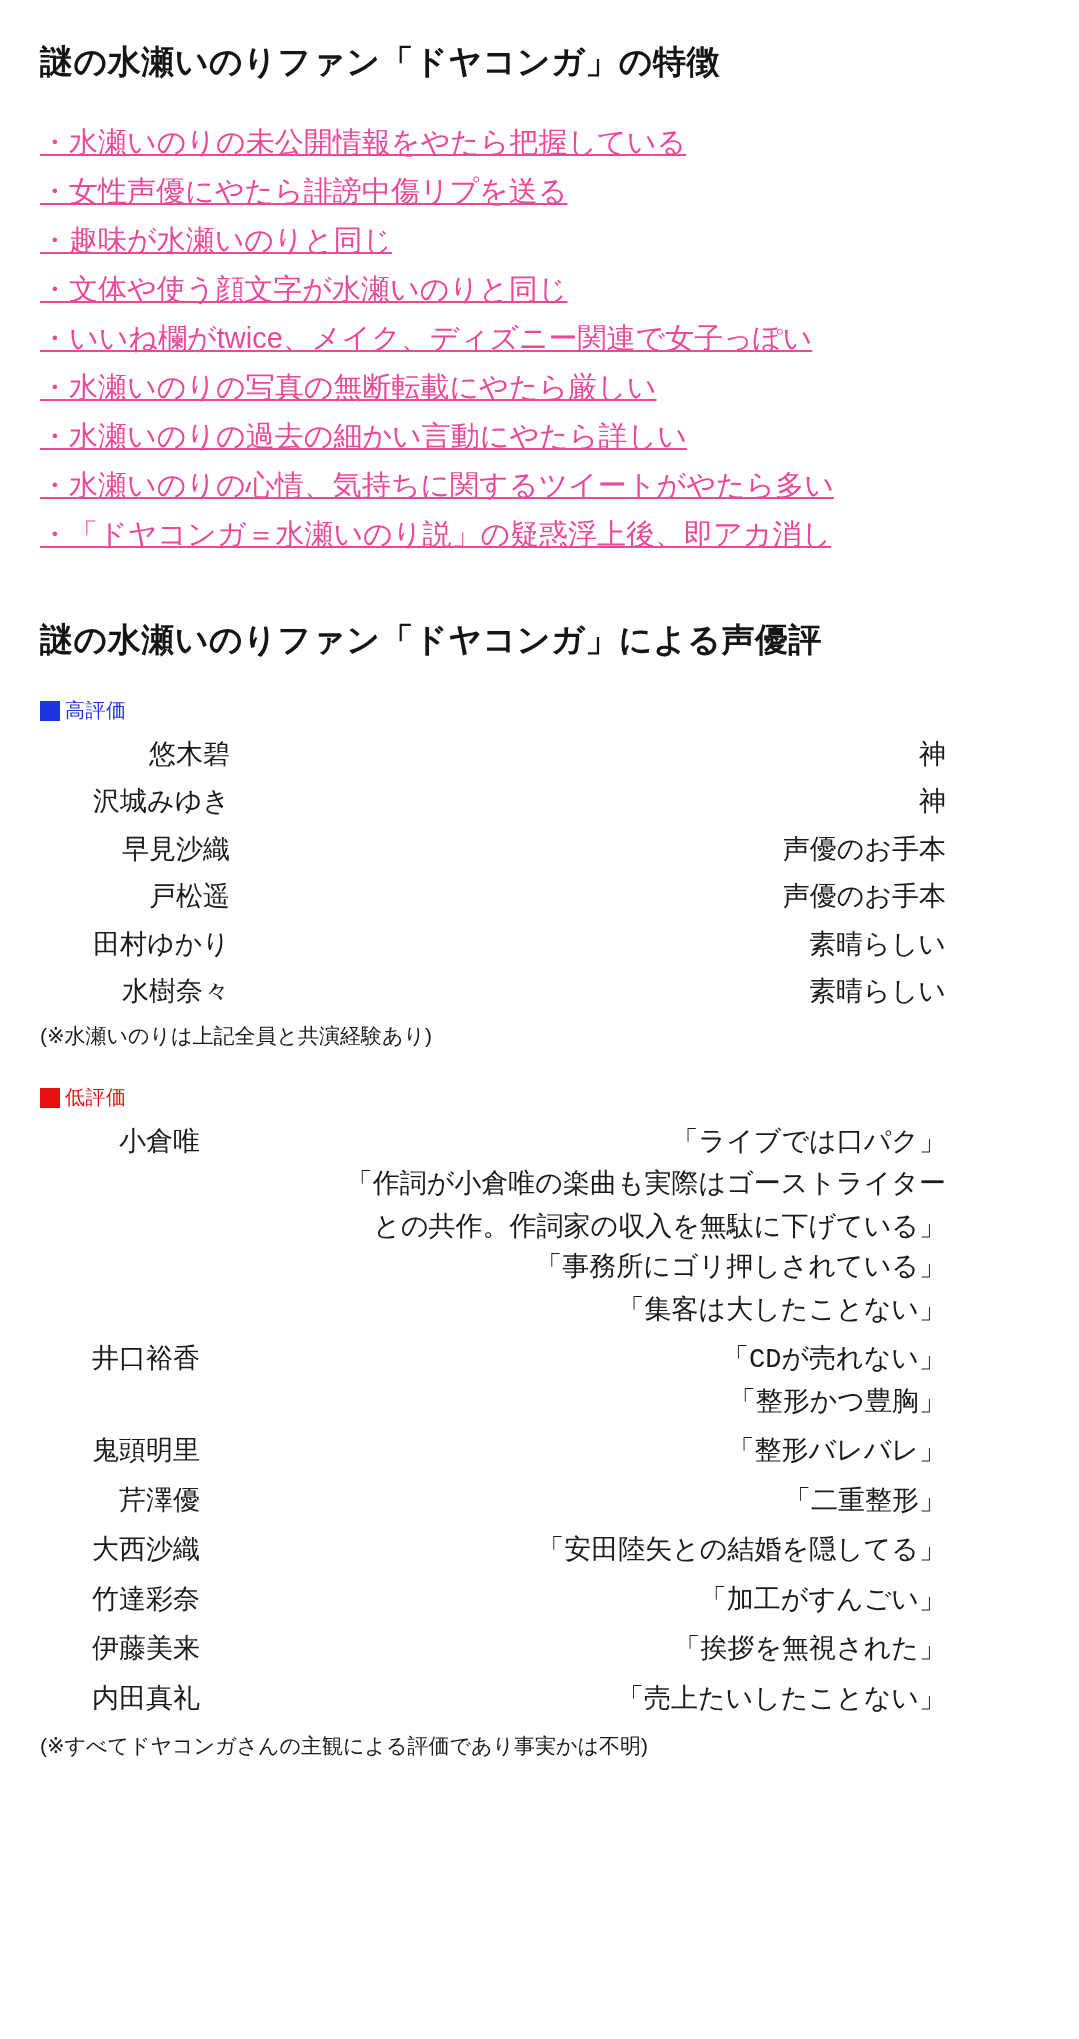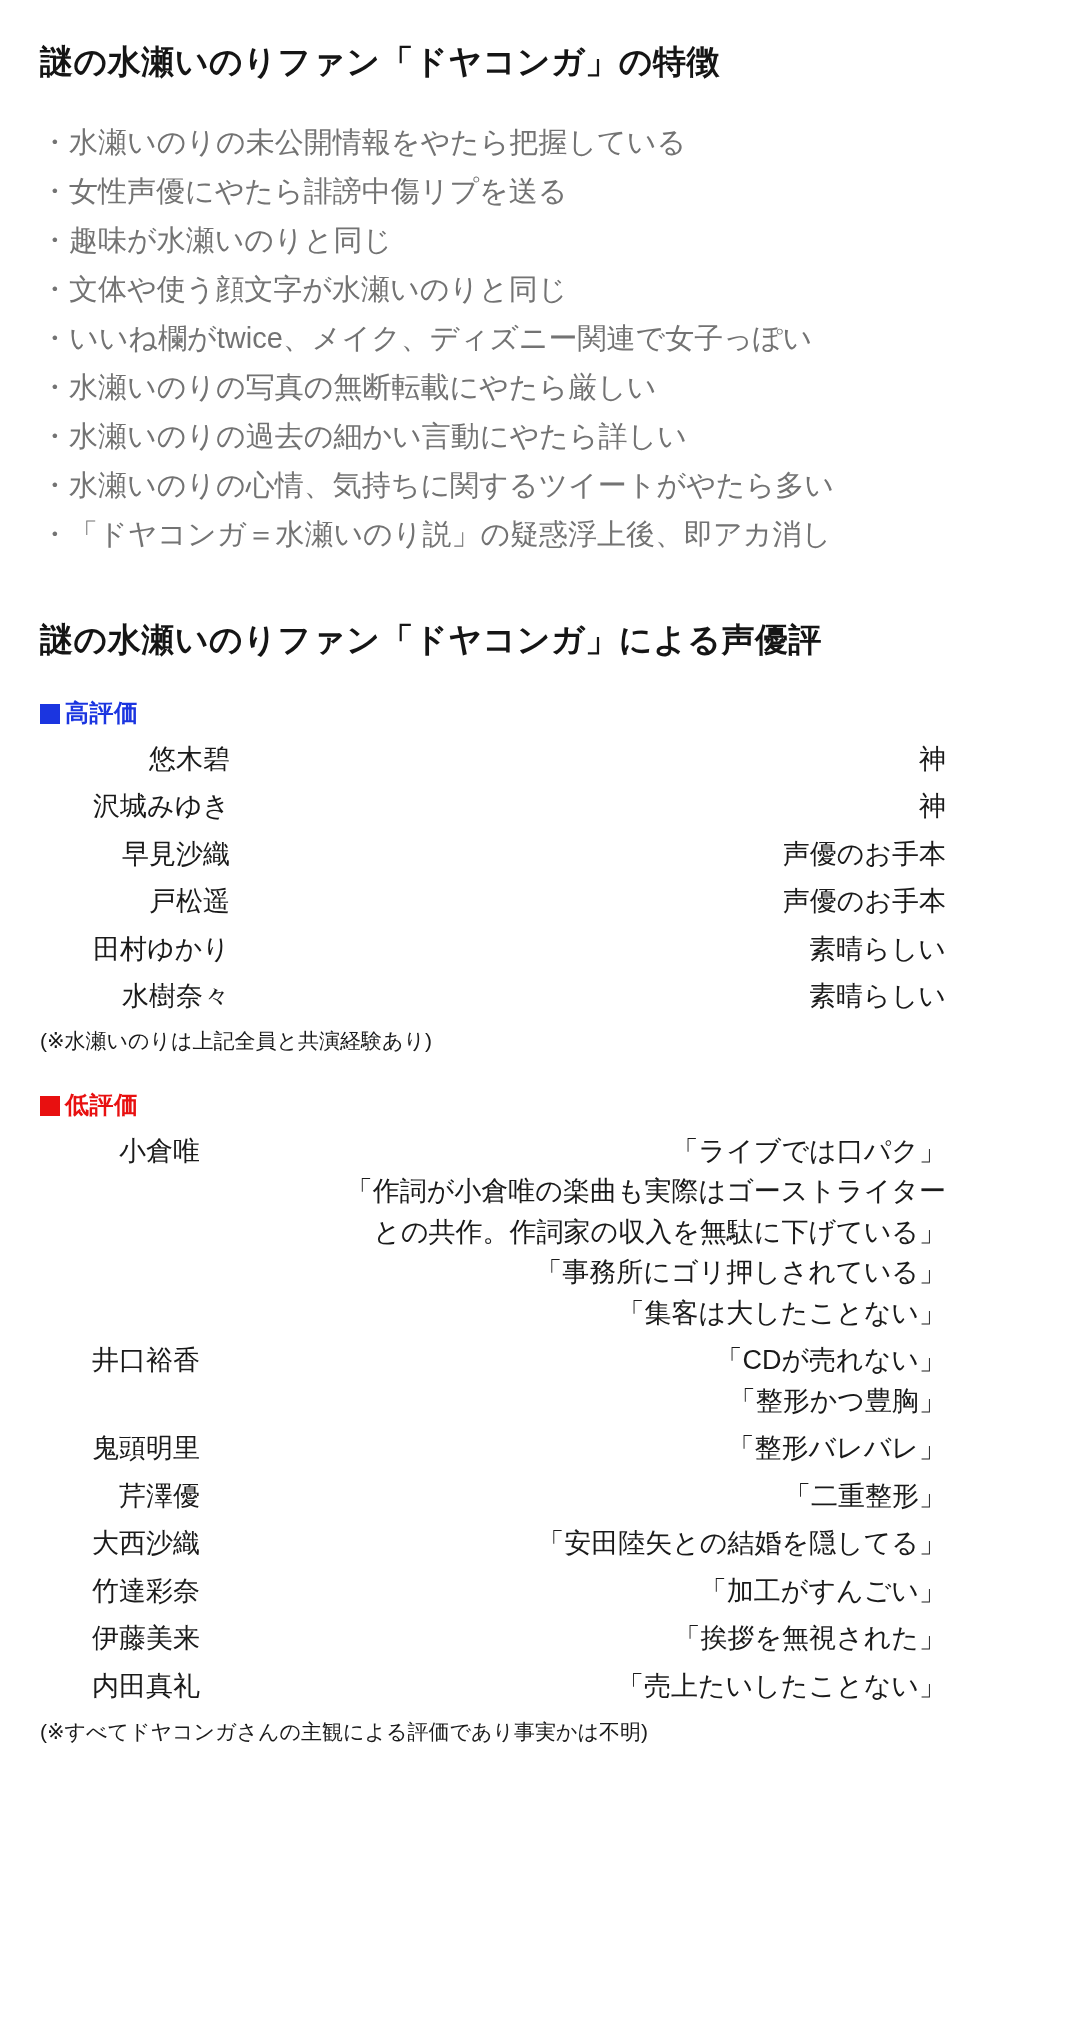--- a/index.html
+++ b/index.html
@@ -31,44 +31,45 @@
   }
   .bullet-list {
     margin: 32px 0 0 0;
     padding: 0;
     list-style: none;
   }
   .bullet-list li {
     font-size: 29px;
     line-height: 1.45;
     padding: 4px 0 3px 0;
-    color: #737373;
-    white-space: nowrap;
+    color: #ec4899;
+    white-space: nowrap;
+    text-decoration: underline;
   }
   .section-gap {
     height: 46px;
   }
   .rating-head {
     display: flex;
     align-items: center;
     margin: 34px 0 6px 0;
   }
   .sq {
     display: inline-block;
     width: 20px;
     height: 20px;
     margin-right: 5px;
     position: relative;
     top: 1px;
   }
   .sq-blue { background: #1b35e0; }
   .sq-red  { background: #e81010; }
   .rating-label {
-    font-size: 24px;
-    font-weight: bold;
+    font-size: 20px;
+    font-weight: normal;
     letter-spacing: 0.5px;
   }
   .rating-label.blue { color: #1b35e0; }
   .rating-label.red  { color: #e81010; }
 
   table.rating-table {
     border-collapse: collapse;
     margin: 4px 0 0 0;
     width: 100%;
     text-align: right;
@@ -83,20 +84,21 @@
   }
   td.name-cell {
     width: 200px;
     padding-right: 10px;
   }
   .high td.name-cell { width: 190px; }
   .low td.name-cell  { width: 160px; }
   td.value-cell { white-space: normal; }
   .quote-line {
     white-space: nowrap;
+    font-family: Liberation Mono, monospace;
   }
   .quote-indent {
     display: block;
     padding-left: 34px;
     white-space: nowrap;
   }
   .note {
     font-size: 21px;
     color: #1a1a1a;
     margin: 6px 0 0 0;

